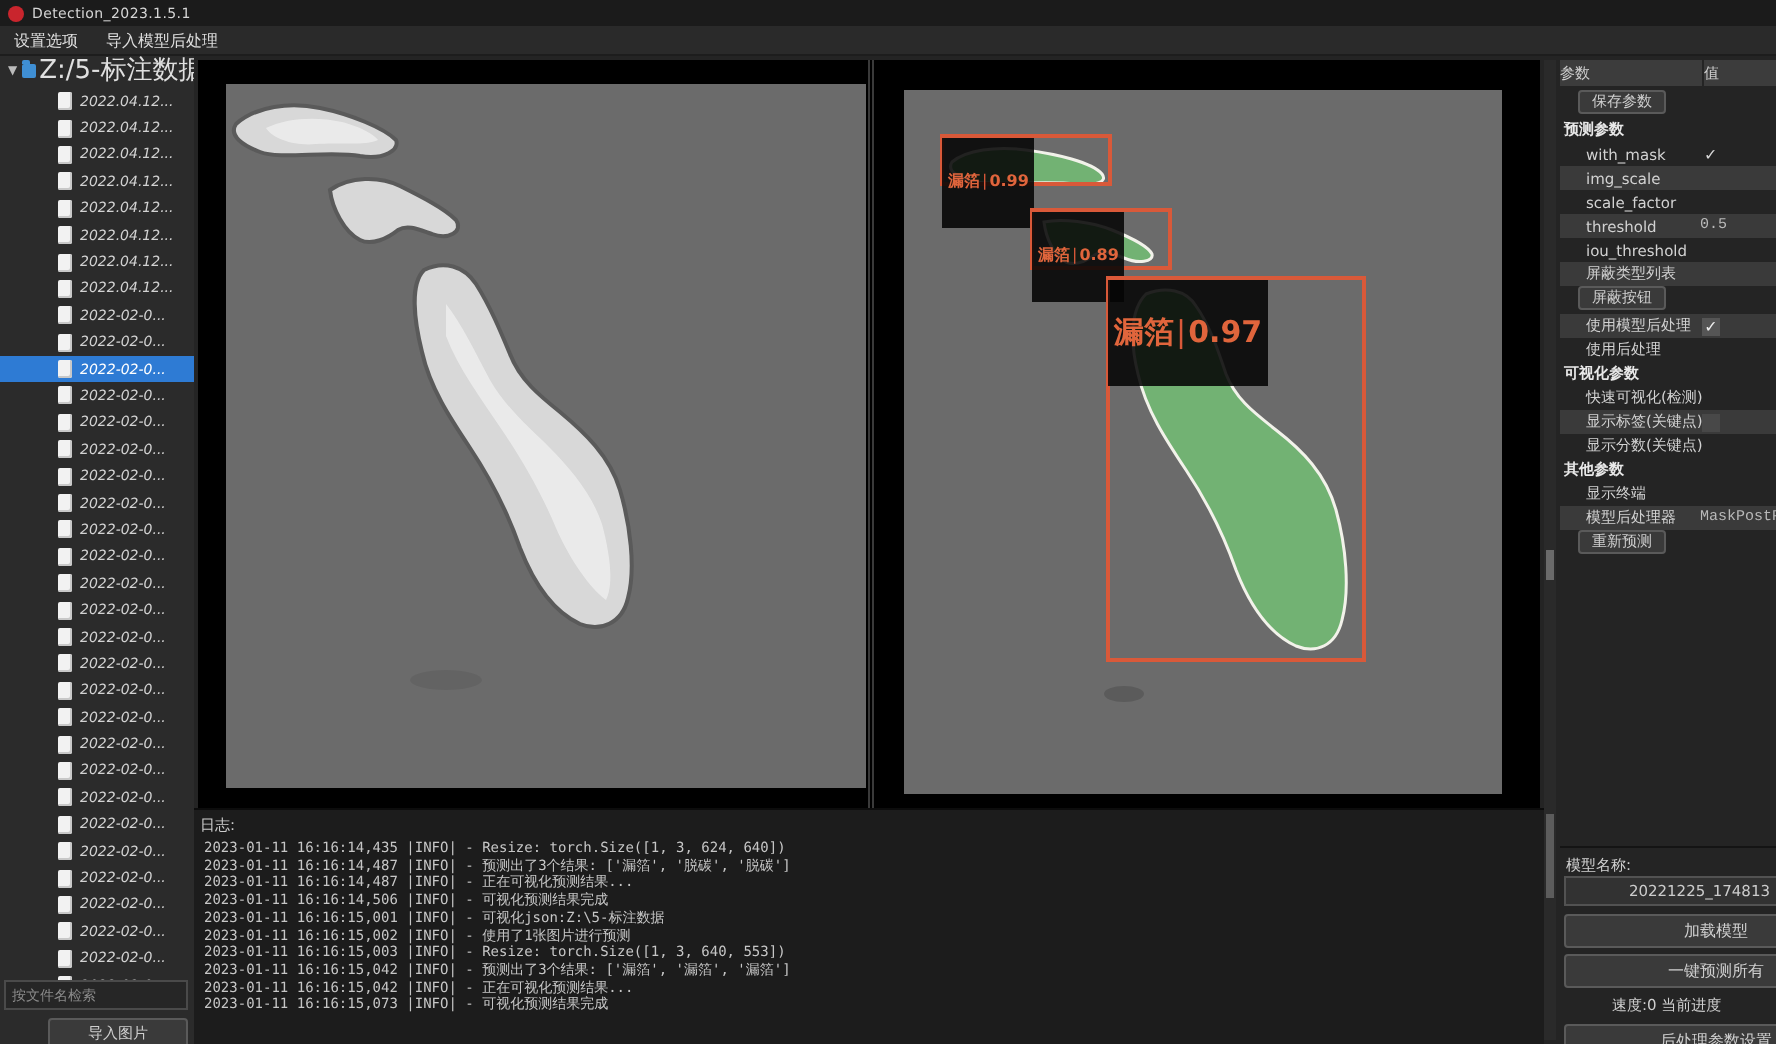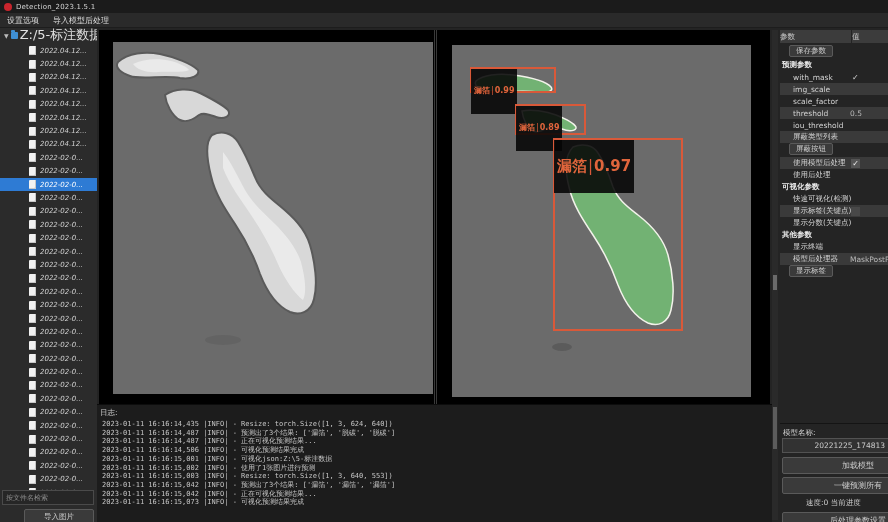--- a/index.html
+++ b/index.html
@@ -77,21 +77,21 @@
   #param-header { position:absolute; left:0; top:2px; width:108px; height:13px; display:flex; gap:1px; }
   #param-header .hcell { background:#3c3c3c; color:#cfcfcf; font-size:7.5px;
     display:flex; align-items:center; padding-left:0; }
   #param-header .h-name { width:71px; }
   #param-header .h-value { width:36px; }
   #param-rows { position:absolute; left:0; top:17px; width:108px; }
   .prow { position:relative; height:12px; display:flex; align-items:center; }
   .prow.alt { background:#3a3a3a; }
   .prow .plabel { font-size:7.5px; color:#d2d2d2; padding-left:13px; white-space:nowrap; }
   .prow.section .plabel { font-weight:bold; color:#e8e8e8; padding-left:2px; }
-  .prow .pvalue { position:absolute; left:70px; font-size:7.5px; color:#b9b9b9; }
+  .prow .pvalue { position:absolute; left:70px; font-size:7.5px; color:#b9b9b9;font-family:Liberation Mono, monospace; }
   .prow .pcheck { position:absolute; left:72px; font-size:8px; color:#d8d8d8; }
   .prow .pcheckbox { position:absolute; left:71px; width:9px; height:9px; background:#555;
     color:#f0f0f0; font-size:8px; line-height:9px; text-align:center; }
   .prow .pcheckbox.empty { background:#484848; }
   .prow-btn { height:14px; display:flex; align-items:flex-start; }
   .prow-btn button { margin-left:9px; height:12px; min-width:44px; background:#3a3a3a;
     border:1px solid #5a5a5a; color:#cfcfcf; font-size:7.5px; border-radius:2px; padding:0 6px;
     font-family:"DejaVu Sans", sans-serif; }
   #panel-sep { position:absolute; left:0; top:395px; width:108px; height:1px; background:#141414; }
   #model-name-label { position:absolute; left:3px; top:400px; font-size:7.5px; color:#d2d2d2; }
@@ -389,21 +389,21 @@
           <span class="plabel">其他参数</span>
         </div>
         <div class="prow">
           <span class="plabel">显示终端</span>
         </div>
         <div class="prow alt">
           <span class="plabel">模型后处理器</span>
           <span class="pvalue">MaskPostPro</span>
         </div>
         <div class="prow-btn">
-          <button>显示标签</button>
+          <button>重新预测</button>
         </div>
       </div>
 
     <div id="panel-sep"></div>
     <div id="model-name-label">模型名称:</div>
     <div id="model-name-field">20221225_174813</div>
     <button id="load-model-btn" class="big-btn">加载模型</button>
     <button id="predict-all-btn" class="big-btn">一键预测所有</button>
     <div id="status-text">速度:0 当前进度</div>
     <button id="post-process-btn" class="big-btn">后处理参数设置</button>

